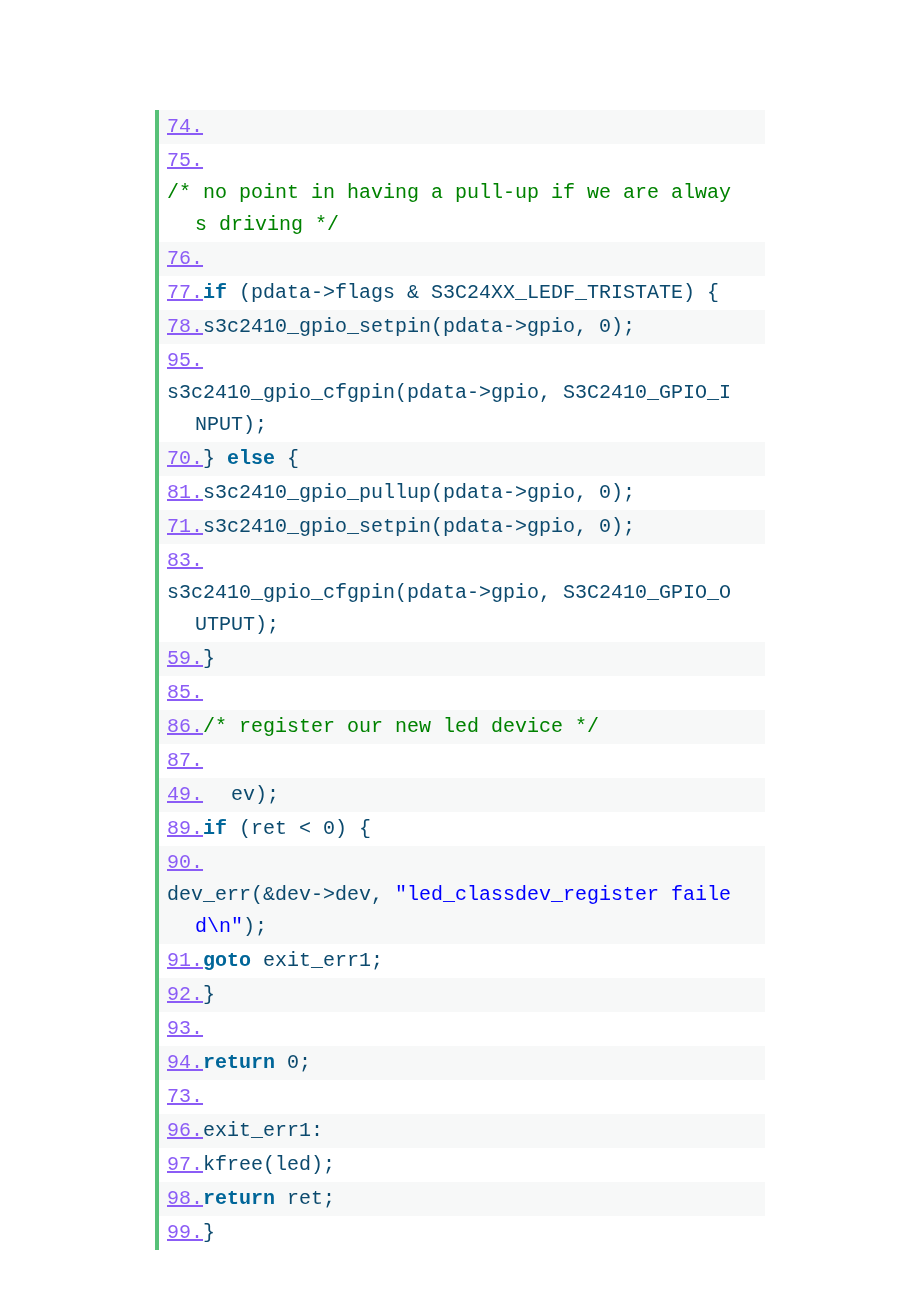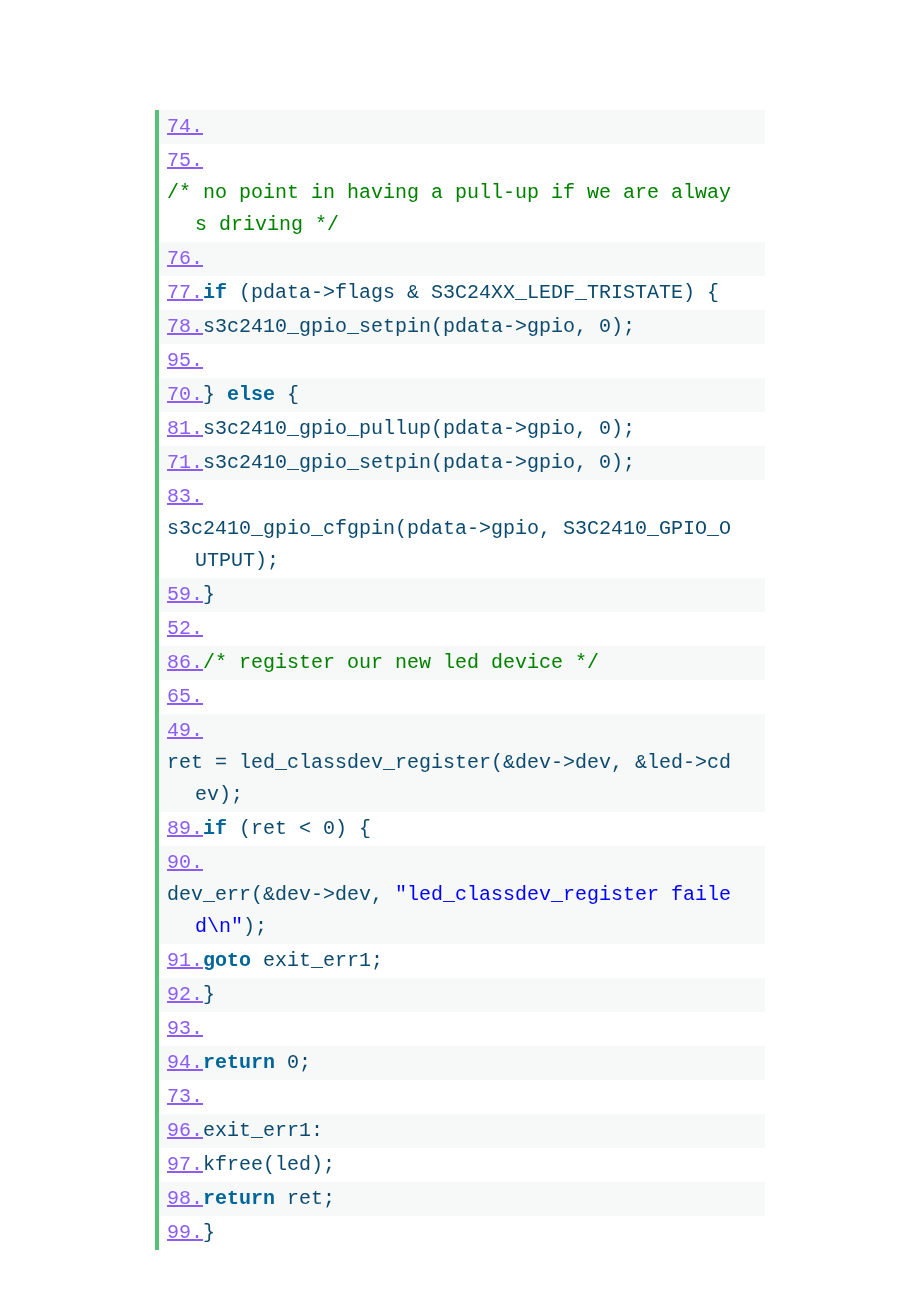--- a/index.html
+++ b/index.html
@@ -67,20 +67,21 @@
       <div class="code-line">
         <span class="lineno">77.</span>
         <span class="content"><span class="t-keyword">if</span><span class="t-default"> (pdata-&gt;flags &amp; S3C24XX_LEDF_TRISTATE) {</span></span>
       </div>
       <div class="code-line shaded">
         <span class="lineno">78.</span>
         <span class="content"><span class="t-default">s3c2410_gpio_setpin(pdata-&gt;gpio, 0);</span></span>
       </div>
       <div class="code-line">
         <span class="lineno">95.</span>
+        <span class="content"><span class="t-default">s3c2410_gpio_cfgpin(pdata-&gt;gpio, S3C2410_GPIO_I</span><span class="wrap-indent"><span class="t-default">NPUT);</span></span></span>
       </div>
       <div class="code-line shaded">
         <span class="lineno">70.</span>
         <span class="content"><span class="t-default">} </span><span class="t-keyword">else</span><span class="t-default"> {</span></span>
       </div>
       <div class="code-line">
         <span class="lineno">81.</span>
         <span class="content"><span class="t-default">s3c2410_gpio_pullup(pdata-&gt;gpio, 0);</span></span>
       </div>
       <div class="code-line shaded">
@@ -89,34 +90,34 @@
       </div>
       <div class="code-line">
         <span class="lineno">83.</span>
         <span class="content"><span class="t-default">s3c2410_gpio_cfgpin(pdata-&gt;gpio, S3C2410_GPIO_O</span><span class="wrap-indent"><span class="t-default">UTPUT);</span></span></span>
       </div>
       <div class="code-line shaded">
         <span class="lineno">59.</span>
         <span class="content"><span class="t-default">}</span></span>
       </div>
       <div class="code-line">
-        <span class="lineno">52.</span>
+        <span class="lineno">85.</span>
         <span class="content"></span>
       </div>
       <div class="code-line shaded">
         <span class="lineno">86.</span>
         <span class="content"><span class="t-comment">/* register our new led device */</span></span>
       </div>
       <div class="code-line">
-        <span class="lineno">65.</span>
+        <span class="lineno">87.</span>
         <span class="content"></span>
       </div>
       <div class="code-line shaded">
         <span class="lineno">49.</span>
-        <span class="content"><span class="t-default">ret = led_classdev_register(&amp;dev-&gt;dev, &amp;led-&gt;cd</span><span class="wrap-indent"><span class="t-default">ev);</span></span></span>
+        <span class="content"><span class="wrap-indent"><span class="t-default">ev);</span></span></span>
       </div>
       <div class="code-line">
         <span class="lineno">89.</span>
         <span class="content"><span class="t-keyword">if</span><span class="t-default"> (ret &lt; 0) {</span></span>
       </div>
       <div class="code-line shaded">
         <span class="lineno">90.</span>
         <span class="content"><span class="t-default">dev_err(&amp;dev-&gt;dev, </span><span class="t-string">"led_classdev_register faile</span><span class="wrap-indent"><span class="t-string">d\n"</span><span class="t-default">);</span></span></span>
       </div>
       <div class="code-line">

